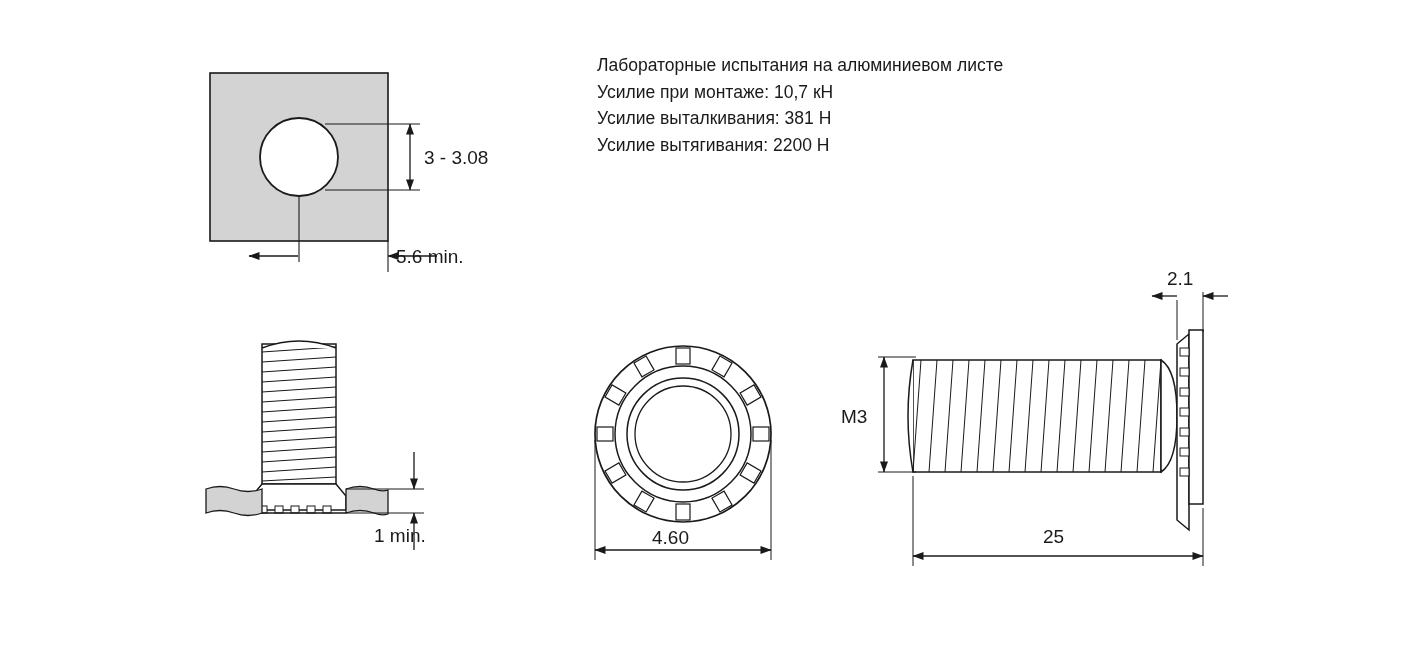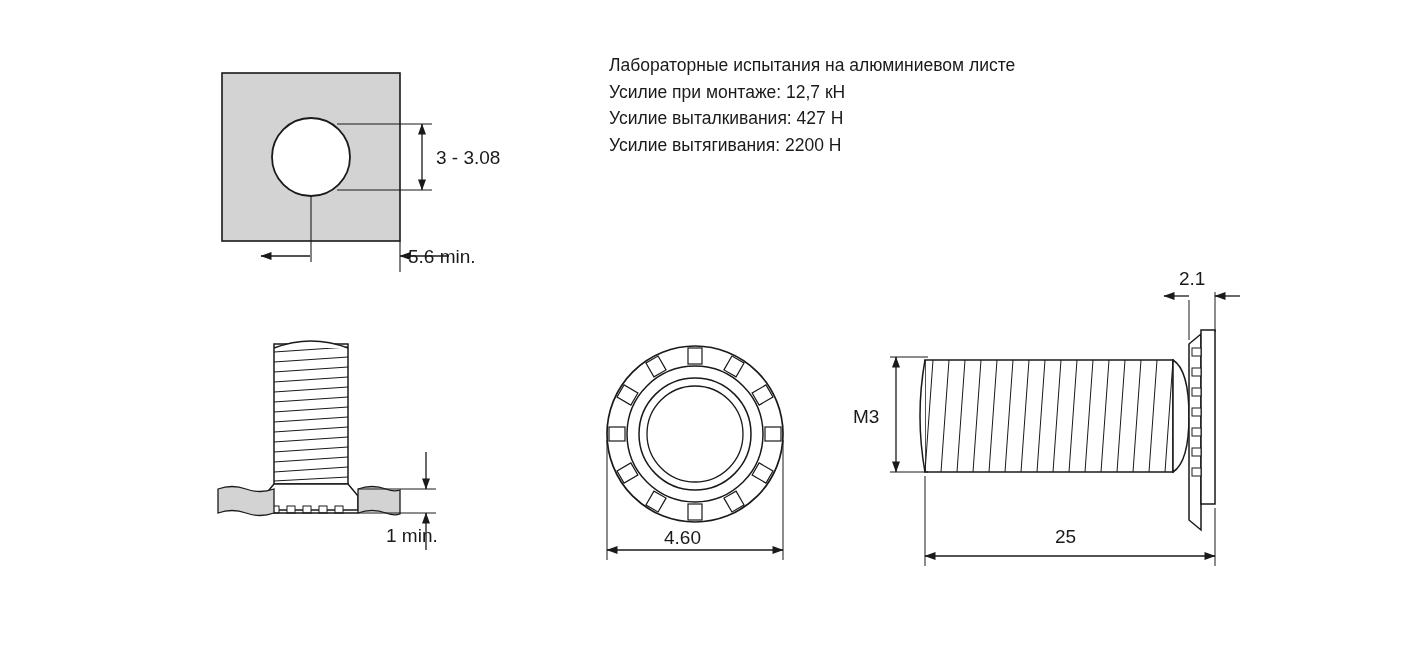--- a/index.html
+++ b/index.html
@@ -13,21 +13,20 @@
     position: relative;
     font-family: "Liberation Sans", sans-serif;
     color: #1a1a1a;
     overflow: hidden;
   }
   #root {
     position: absolute;
     left: 0; top: 0;
     width: 1171px;
     height: 672px;
-    margin-left: 12px;
   }
   .spec-block {
     position: absolute;
     left: 597px;
     top: 52px;
     width: 560px;
     font-size: 17.5px;
     line-height: 26.6px;
     color: #1a1a1a;
     white-space: nowrap;
@@ -45,22 +44,22 @@
     fill: #1a1a1a;
   }
 </style>
 </head>
 <body>
 
 <div id="root">
 
   <div class="spec-block">
     <span class="spec-line">Лабораторные испытания на алюминиевом листе</span>
-    <span class="spec-line">Усилие при монтаже: 12,7 кН</span>
-    <span class="spec-line">Усилие выталкивания: 427 Н</span>
+    <span class="spec-line">Усилие при монтаже: 10,7 кН</span>
+    <span class="spec-line">Усилие выталкивания: 381 Н</span>
     <span class="spec-line">Усилие вытягивания: 2200 Н</span>
   </div>
 
   <svg class="draw" viewBox="0 0 1416 672">
     <defs>
       <marker id="arrEnd" viewBox="0 0 10 10" refX="9" refY="5" markerWidth="9" markerHeight="9" orient="auto-start-reverse">
         <path d="M 0 1.6 L 9.5 5 L 0 8.4 z" fill="#1a1a1a"></path>
       </marker>
       <marker id="arrStart" viewBox="0 0 10 10" refX="9" refY="5" markerWidth="9" markerHeight="9" orient="auto-start-reverse">
         <path d="M 0 1.6 L 9.5 5 L 0 8.4 z" fill="#1a1a1a"></path>

